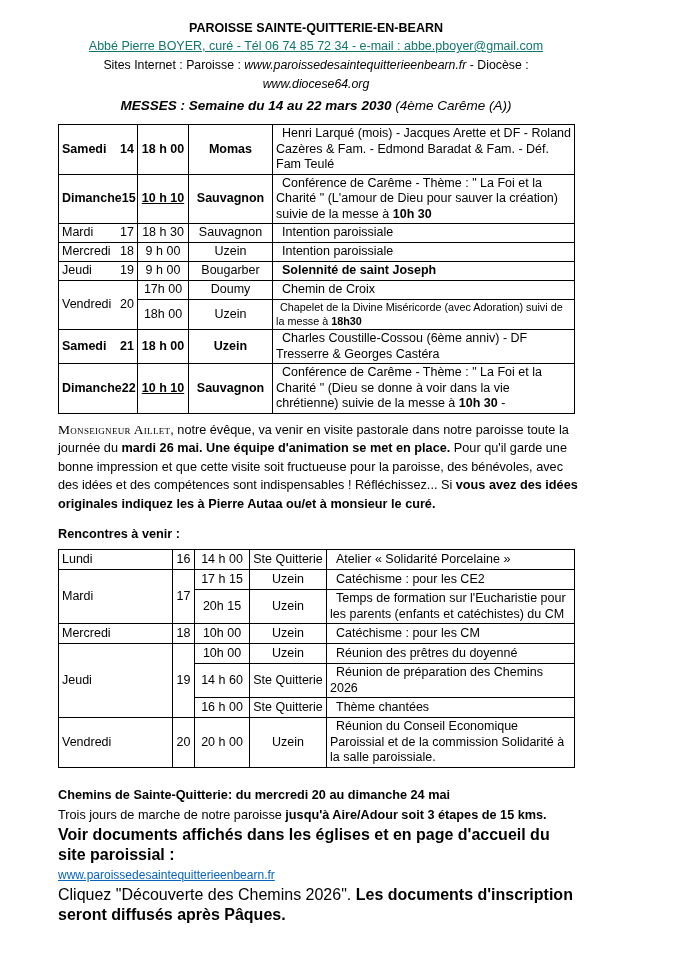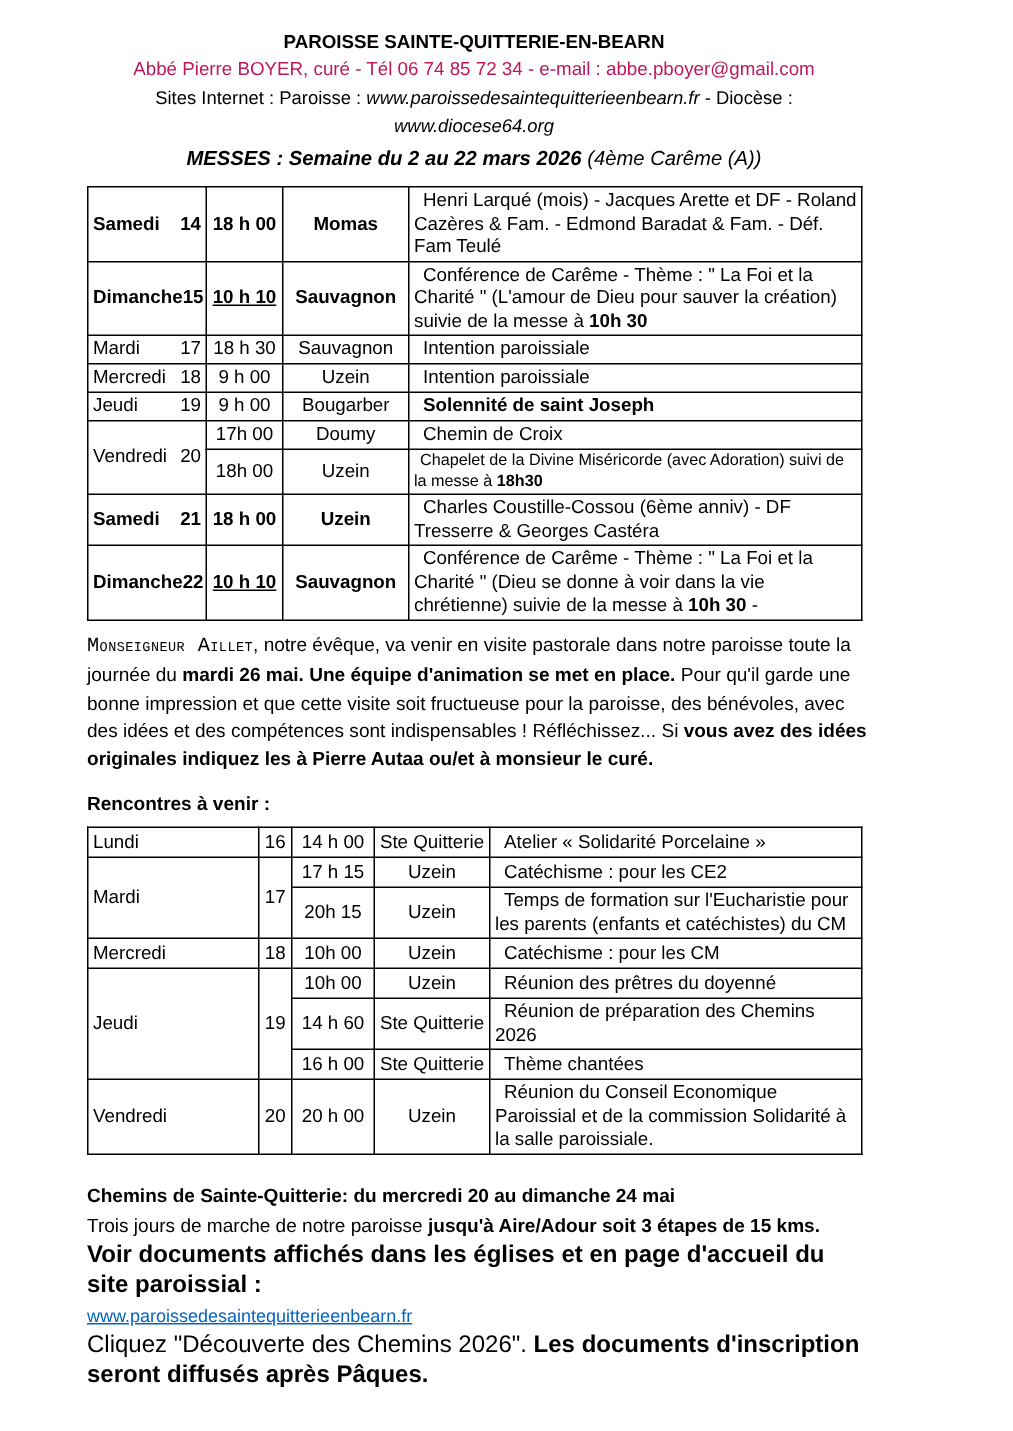--- a/index.html
+++ b/index.html
@@ -9,21 +9,21 @@
     font-family:"Liberation Sans", sans-serif;
     color:#000; overflow:hidden;
   }
   .page { padding:20px 0 0 58px; width:668px; }
   .content { width:516px; }
 
   
   .hdr { text-align:center; }
   .hdr-title { font-weight:bold; font-size:12.5px; line-height:17px; }
   .hdr-contact { font-size:12.5px; line-height:19px; }
-  .hdr-contact a { color:#be185d; cursor:pointer; }
+  .hdr-contact a { color:#0f766e; text-decoration:underline; cursor:pointer; }
   .hdr-sites { font-size:12.3px; line-height:19px; }
   .hdr-sites .url { font-style:italic; }
   .hdr-messes { font-size:13.5px; line-height:21px; margin-top:1px; }
   .hdr-messes .mb { font-weight:bold; font-style:italic; }
   .hdr-messes .mi { font-style:italic; }
 
   
   table { border-collapse:collapse; table-layout:fixed; margin-top:8px; }
   td {
     border:1.5px solid #000;
@@ -39,41 +39,41 @@
   .ctr { text-align:center; }
   .desc { text-indent:6px; }
   .small { font-size:10.8px; line-height:13.5px; text-indent:4px; }
   .bmeta .dd, .bmeta .c2, .bmeta .c3 { font-weight:bold; }
   .tu { font-weight:bold; text-decoration:underline; }
   b { font-weight:bold; }
 
   
   .monsg { margin-top:7px; font-size:12.7px; line-height:18.5px; width:520px; }
   .sc {
-    font-family:Liberation Mono, monospace;
+    font-family:Liberation Serif, serif;
     font-variant:small-caps; letter-spacing:0.3px; font-size:13.5px;
   }
   .renc-label { margin-top:14px; font-weight:bold; font-size:12.7px; }
 
   .chemins { margin-top:17px; width:520px; }
   .chemins p { font-size:12.7px; line-height:20px; }
   .chemins p.cal { font-size:16px; }
   .chemins a { color:#0563C1; text-decoration:underline; font-size:12px; cursor:pointer; }
 </style>
 </head>
 <body>
 
 <div class="page">
   <div class="content">
 
     <div class="hdr">
       <div class="hdr-title">PAROISSE SAINTE-QUITTERIE-EN-BEARN</div>
       <div class="hdr-contact"><a>Abbé Pierre BOYER, curé  - Tél  06 74 85 72 34  -   e-mail : abbe.pboyer@gmail.com</a></div>
       <div class="hdr-sites"><span>Sites Internet : Paroisse : </span><span class="url">www.paroissedesaintequitterieenbearn.fr</span><span> - Diocèse : </span><span class="url">www.diocese64.org</span></div>
-      <div class="hdr-messes"><span class="mb">MESSES : Semaine du 2  au 22 mars 2026</span><span class="mi"> (4ème Carême (A))</span></div>
+      <div class="hdr-messes"><span class="mb">MESSES : Semaine du 14  au 22 mars 2030</span><span class="mi"> (4ème Carême (A))</span></div>
     </div>
 
     <table class="t1">
       <colgroup>
           <col style="width:79px">
           <col style="width:51px">
           <col style="width:84px">
           <col style="width:302px">
         </colgroup>
       <tbody>

